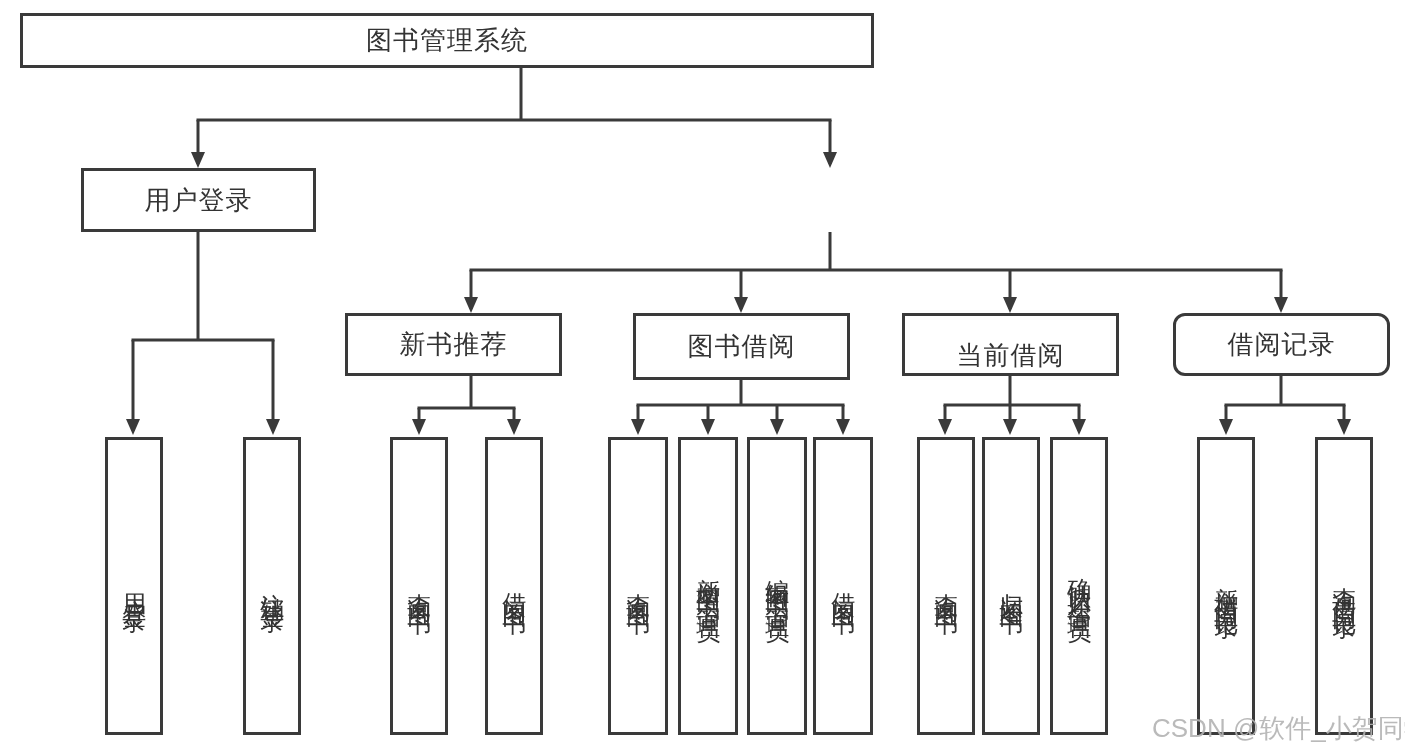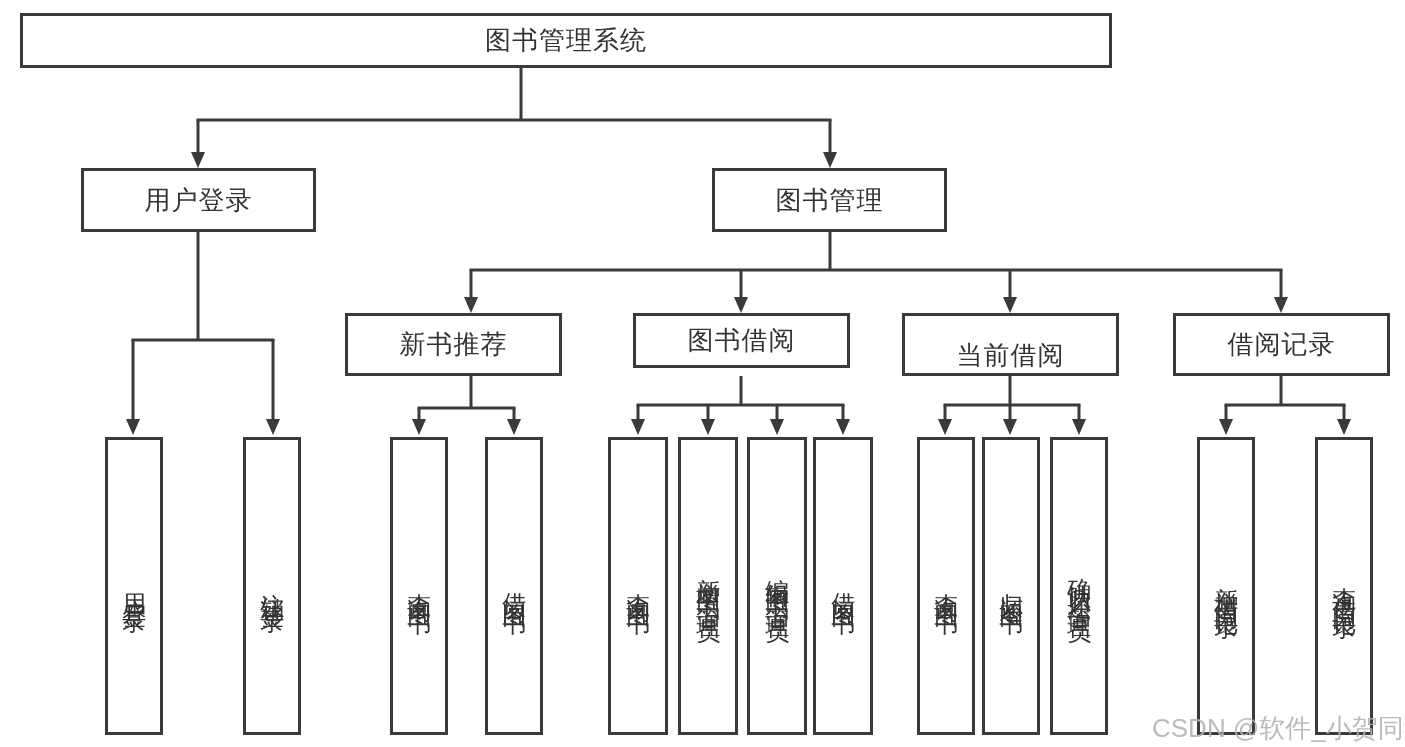--- a/index.html
+++ b/index.html
@@ -24,27 +24,27 @@
   }
   .hbox { font-size: 26px; letter-spacing: 1px; }
   .vbox { font-size: 24px; }
   .vbox .vtext {
     writing-mode: vertical-rl;
     text-orientation: mixed;
     letter-spacing: 6px;
     line-height: 1.1;
   }
   
-  .n-root  { left: 20px;   top: 13px;  width: 1092px; height: 55px; }
+  .n-root  { left: 20px;   top: 13px;  width: 854px; height: 55px; }
   .n-l1a   { left: 81px;   top: 168px; width: 235px;  height: 64px; }
   .n-l1b   { left: 712px;  top: 168px; width: 235px;  height: 64px; }
   .n-l2a   { left: 345px;  top: 313px; width: 217px;  height: 63px; }
-  .n-l2b   { left: 633px;  top: 313px; width: 217px;  height: 55px; }
+  .n-l2b   { left: 633px;  top: 313px; width: 217px;  height: 67px; }
   .n-l2c   { left: 902px;  top: 313px; width: 217px;  height: 63px; align-items: flex-end; }
-  .n-l2d   { left: 1173px; top: 313px; width: 217px;  height: 63px; }
+  .n-l2d   { left: 1173px; top: 313px; width: 217px;  height: 63px; border-radius: 12px; }
   .leaf    { top: 437px; width: 58px; height: 298px; }
   .f1  { left: 105px; }
   .f2  { left: 243px; }
   .f3  { left: 390px; }
   .f4  { left: 485px; }
   .f5  { left: 608px; width: 60px; }
   .f6  { left: 678px; width: 60px; }
   .f7  { left: 747px; width: 60px; }
   .f8  { left: 813px; width: 60px; }
   .f9  { left: 917px; }
@@ -108,23 +108,20 @@
     </g>
   </svg>
 
   <div class="hbox n-root">
     <span>图书管理系统</span>
   </div>
 
   <div class="hbox n-l1a">
     <span>用户登录</span>
   </div>
-  <div class="hbox n-l1b">
-    <span>图书管理</span>
-  </div>
 
   <div class="hbox n-l2a">
     <span>新书推荐</span>
   </div>
   <div class="hbox n-l2b">
     <span>图书借阅</span>
   </div>
   <div class="hbox n-l2c">
     <span>当前借阅</span>
   </div>

